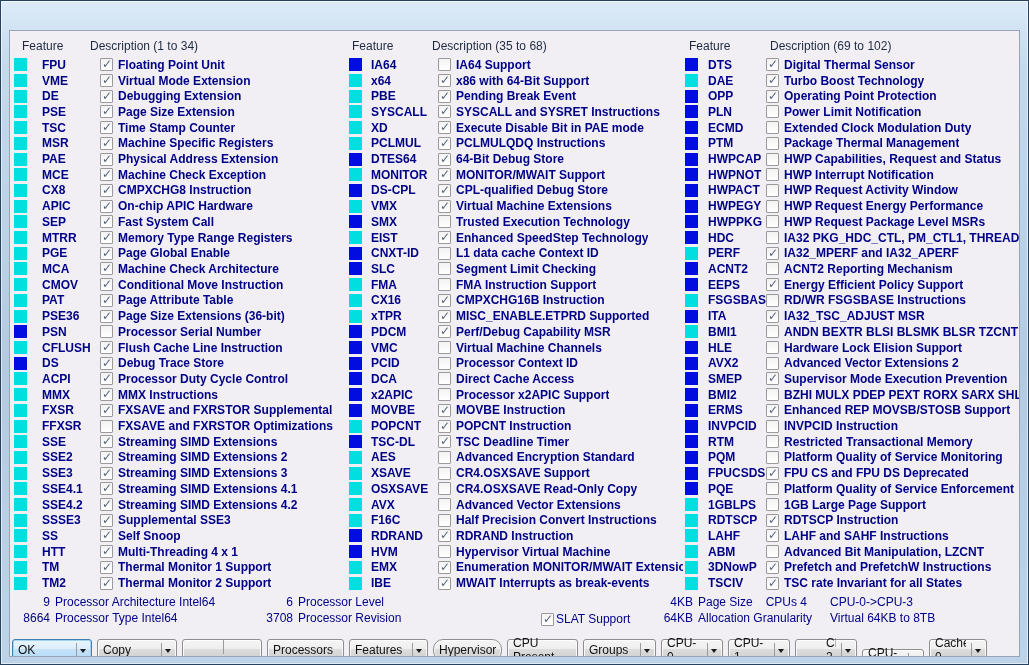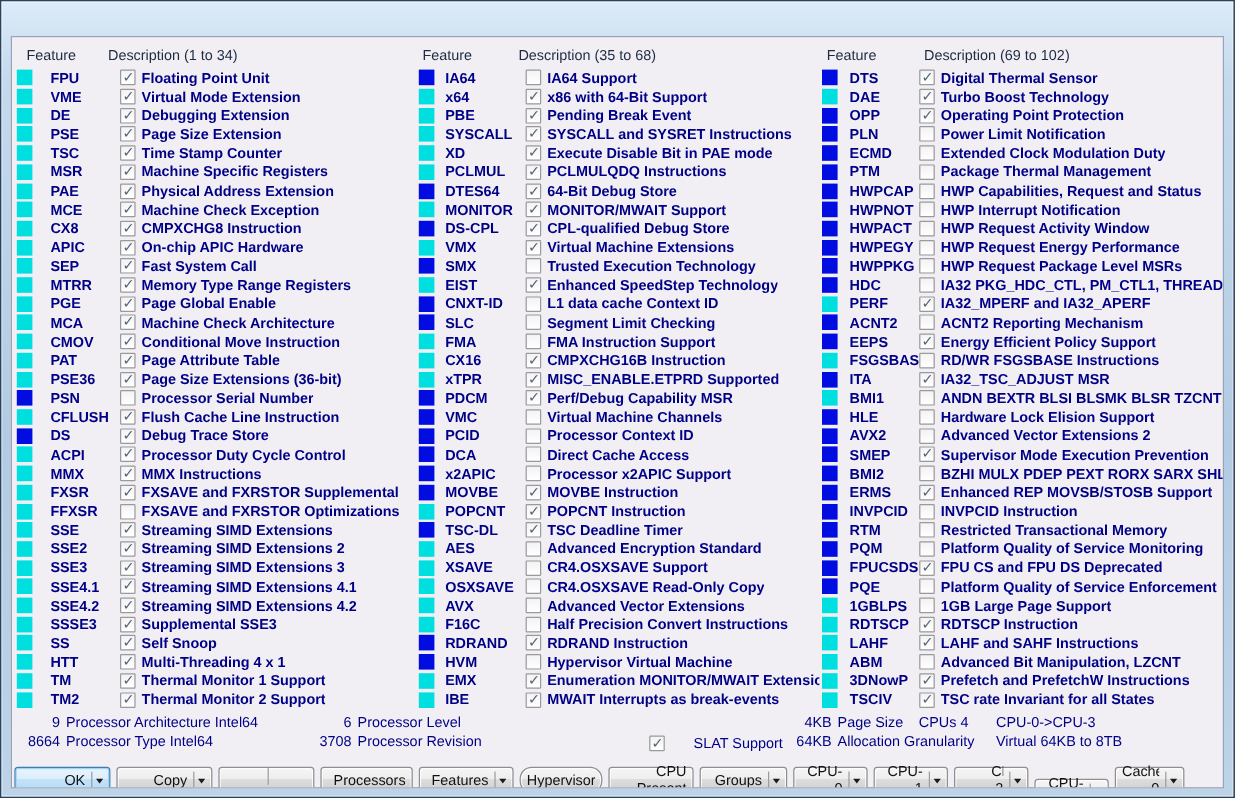--- a/index.html
+++ b/index.html
@@ -46,29 +46,29 @@
   .cb { width:13px; height:13px; flex:none; border:1px solid #9a9a9a; border-radius:1px;
         background:linear-gradient(#f3f3f3,#ffffff); position:relative; }
   .cb.on::after { content:"✓"; position:absolute; left:1px; top:-2px; font-size:12px; font-weight:bold; color:#55637a; }
   .desc { margin-left:5px; overflow:hidden; }
   
   .summary { flex:none; height:38px; position:relative; white-space:nowrap; }
   .sg { position:absolute; top:3px; }
   .sg div { height:16px; line-height:16px; }
   .num { display:inline-block; text-align:right; margin-right:5px; }
   .w38 { width:38px; } .w36 { width:36px; }
-  .slatg { position:absolute; left:531px; top:20px; display:flex; align-items:center; gap:24px; height:16px; }
+  .slatg { position:absolute; left:531px; top:20px; display:flex; align-items:center; gap:2px; height:16px; }
   .cpus-extra { margin-left:13px; }
   
   .btnrow { flex:1; display:flex; align-items:center; padding-left:2px; gap:5px; }
   .btn { height:22px; flex:none; border:1px solid #8e8e8e; border-radius:3px; color:#111;
          display:flex; align-items:center; padding:0 5px; cursor:default;
          background:linear-gradient(#f5f5f5,#eeeeee 45%,#dddddd 46%,#cfcfcf);
          box-shadow:inset 0 0 0 1px rgba(255,255,255,.8); }
-  .btn .lbl { flex:1; text-align:right; overflow:hidden; }
+  .btn .lbl { flex:1; text-align:left; overflow:hidden; }
   .btn .ddsep { width:1px; height:14px; background:#9b9b9b; margin:0 3px 0 5px; flex:none; }
   .btn .arr { width:0; height:0; border:3px solid transparent; border-top:4px solid #1b1b1b; margin-top:4px; flex:none; }
   .btn.focused { border-color:#3c7fb1;
          background:linear-gradient(#eaf5fd,#dbeefb 45%,#c3e2f8 46%,#b4daf6);
          box-shadow:inset 0 0 0 1px #a0d5f4; }
 </style>
 </head>
 <body>
 
 <div class="window">

